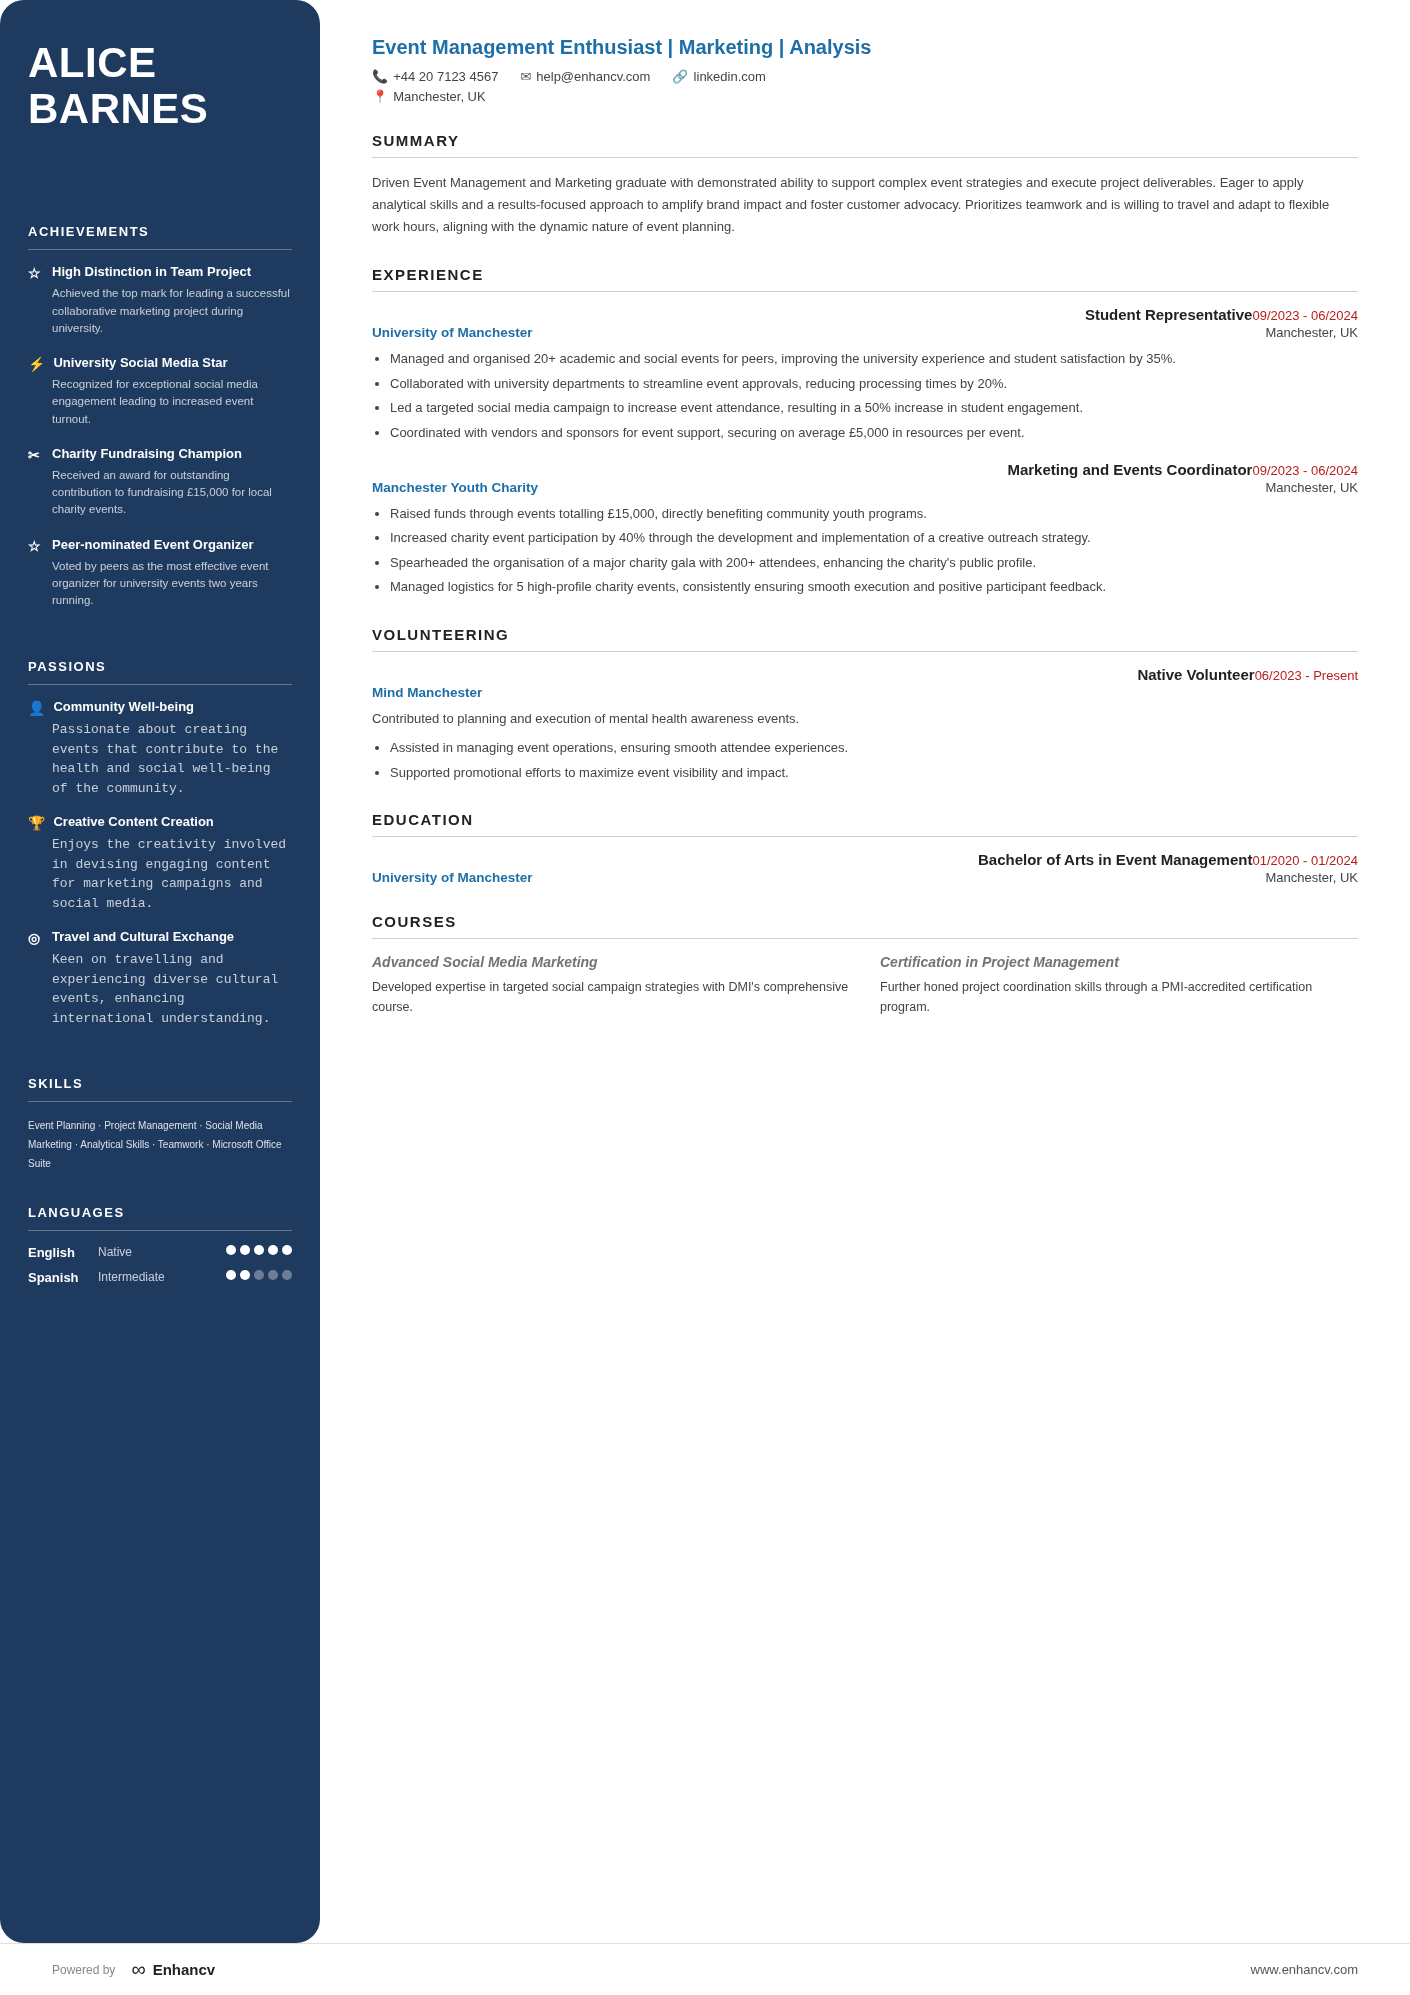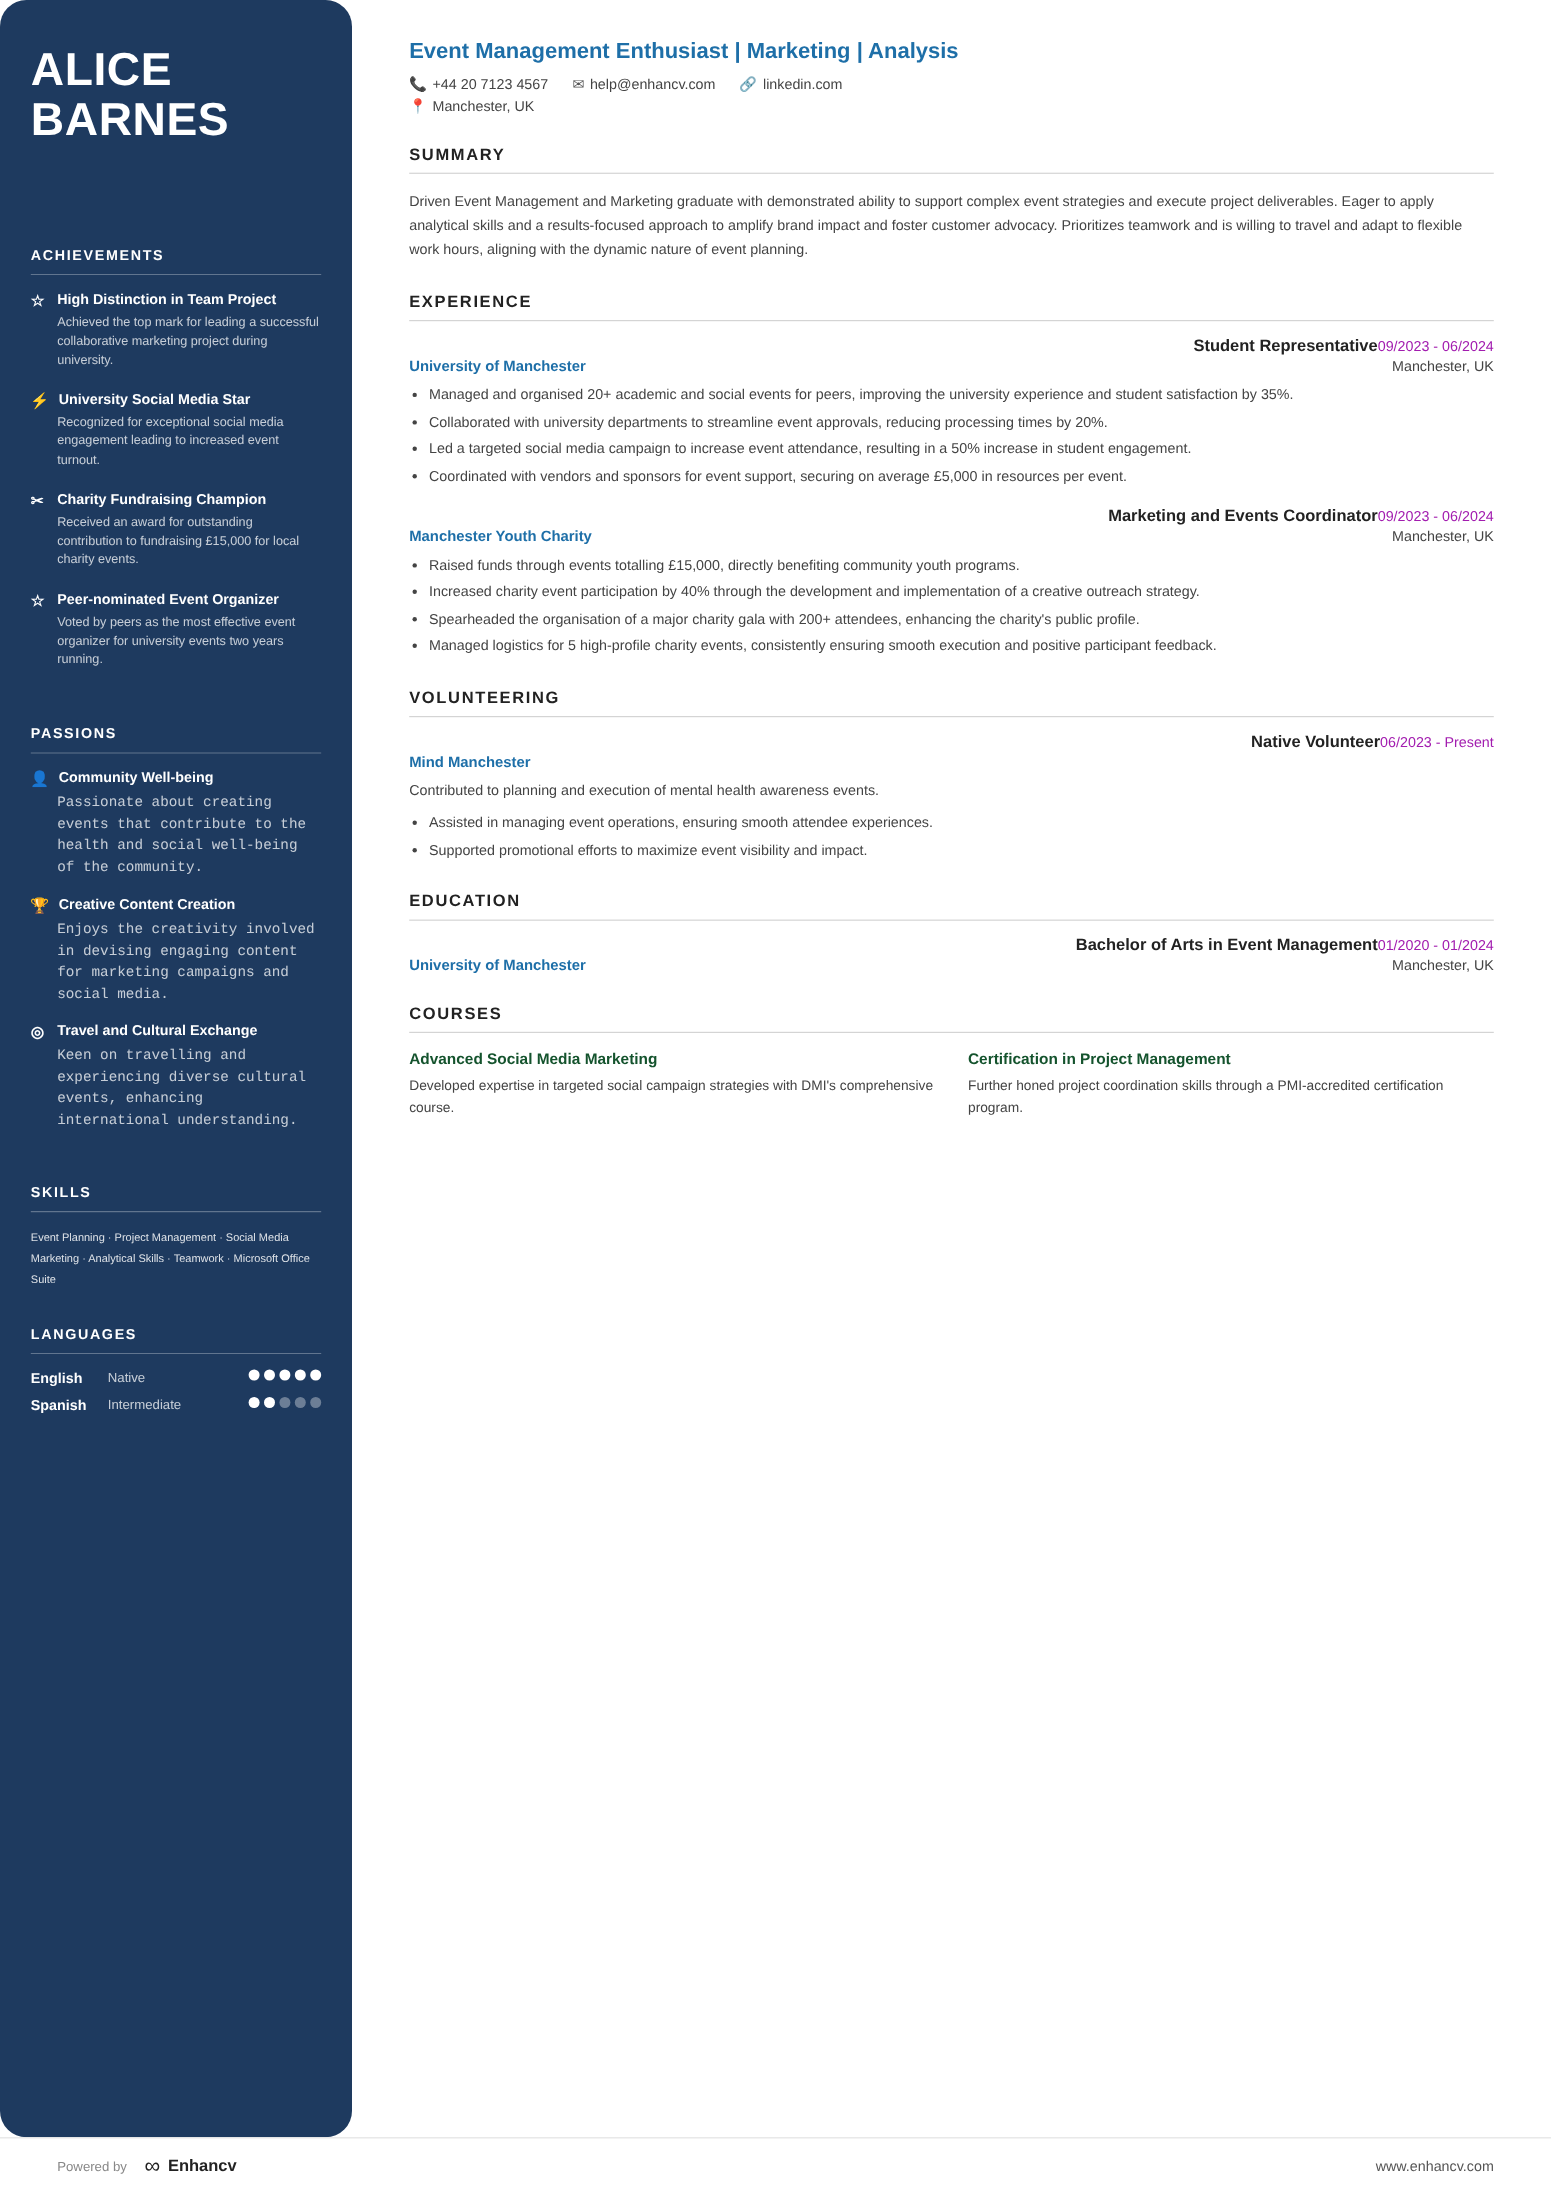--- a/index.html
+++ b/index.html
@@ -181,21 +181,21 @@
       align-items: baseline;
       margin-bottom: 2px;
     }
     .exp-title {
       font-size: 15px;
       font-weight: 700;
       color: #222;
     }
     .exp-date {
       font-size: 13px;
-      color: #a21caf;
+      color: #b91c1c;
     }
     .exp-org-row {
       display: flex;
       justify-content: space-between;
       margin-bottom: 8px;
     }
     .exp-org {
       font-size: 13.5px;
       font-weight: 600;
       color: #1e6fa8;
@@ -225,23 +225,24 @@
     }
     .courses-grid {
       display: grid;
       grid-template-columns: 1fr 1fr;
       gap: 20px 30px;
       margin-top: 6px;
     }
     .course-title {
       font-size: 14px;
       font-weight: 700;
-      color: #14532d;
+      color: #737373;
       margin-bottom: 5px;
       line-height: 1.35;
+      font-style: italic;
     }
     .course-desc {
       font-size: 12.5px;
       color: #444;
       line-height: 1.6;
     }
     
     .footer {
       background: #fff;
       border-top: 1px solid #e0e0e0;

